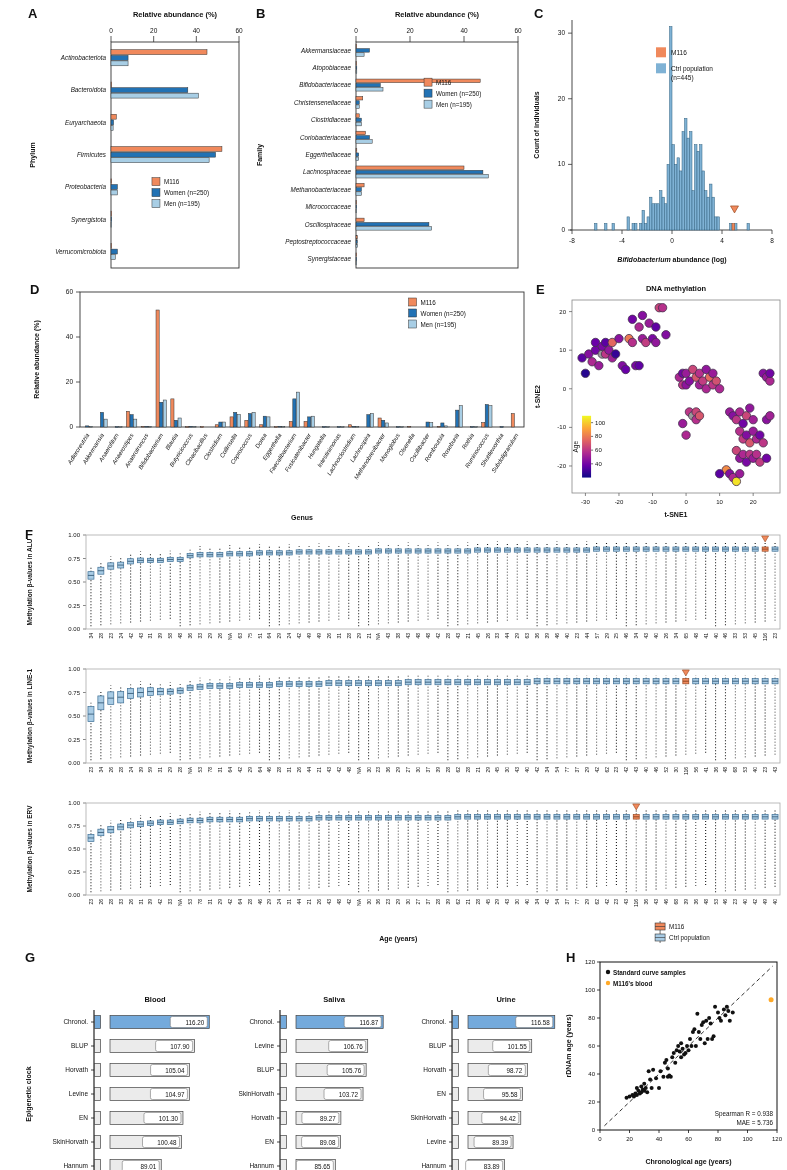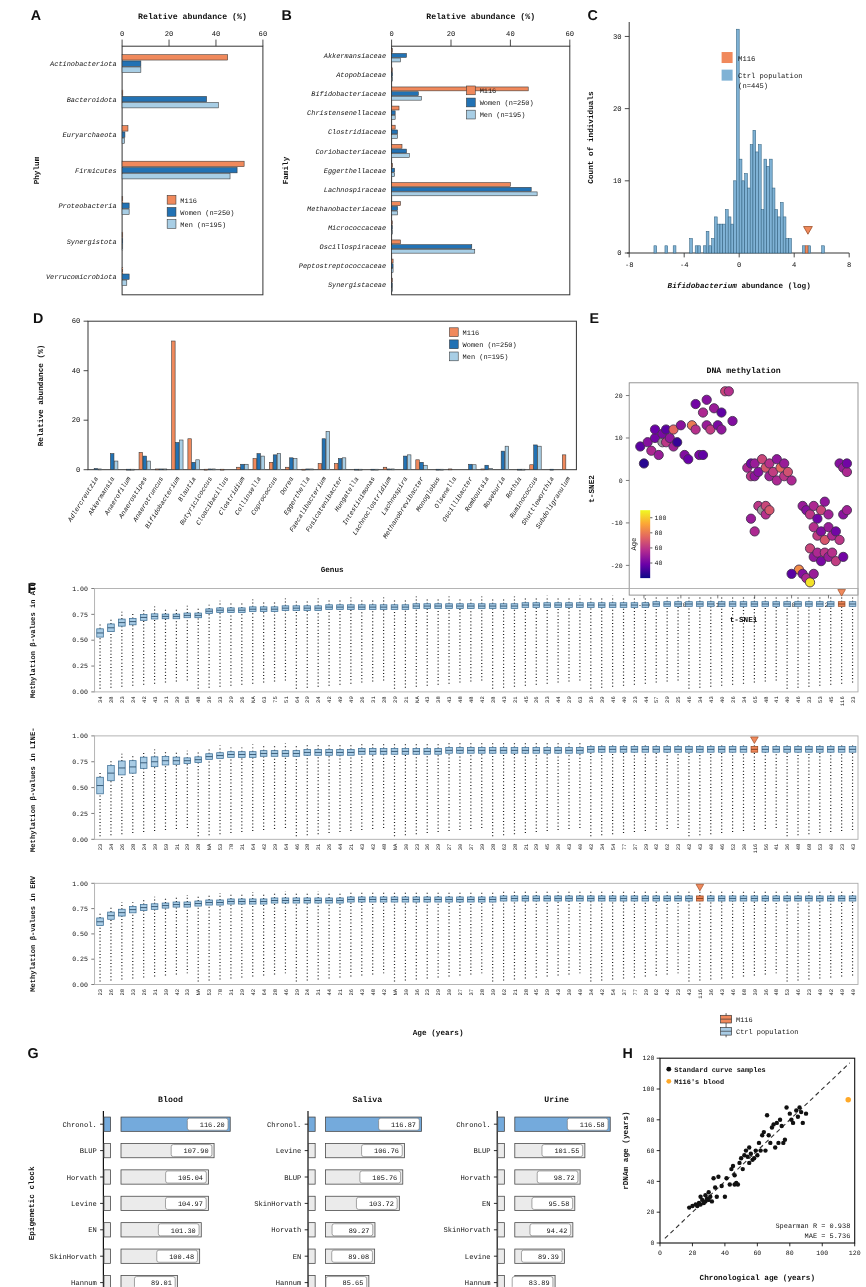--- a/index.html
+++ b/index.html
@@ -1,17 +1,17 @@
 <!DOCTYPE html>
 <html><head>
 <meta charset="utf-8">
 <style>
   html,body{margin:0;padding:0;background:#fff;}
   body{width:787px;height:1170px;position:relative;font-family:"Liberation Sans","DejaVu Sans",sans-serif;}
-  .panel{position:absolute;font-family:Liberation Mono, monospace;}
+  .panel{position:absolute;}
   .plabel{position:absolute;font-weight:bold;font-size:13px;color:#111;z-index:5;}
   svg{display:block;}
 </style>
 </head>
 <body>
 
 <span class="plabel" style="left:28px;top:6px;">A</span>
 <span class="plabel" style="left:256px;top:6px;">B</span>
 <span class="plabel" style="left:534px;top:6px;">C</span>
 <span class="plabel" style="left:30px;top:282px;">D</span>
@@ -332,21 +332,21 @@
       <text x="11" y="79.5" font-size="7" fill="#111" text-anchor="middle" font-weight="bold" transform="rotate(-90 11 79.5)">Relative abundance (%)</text>
       <text x="274" y="240" font-size="7" fill="#111" text-anchor="middle" font-weight="bold">Genus</text>
       <rect x="380.56" y="18" width="8" height="8" fill="#F0895C" stroke="#333" stroke-width="0.5"></rect>
       <text x="392.56" y="24.5" font-size="6.3" fill="#111" text-anchor="start">M116</text>
       <rect x="380.56" y="29" width="8" height="8" fill="#2272B4" stroke="#333" stroke-width="0.5"></rect>
       <text x="392.56" y="35.5" font-size="6.3" fill="#111" text-anchor="start">Women (n=250)</text>
       <rect x="380.56" y="40" width="8" height="8" fill="#A8CEE5" stroke="#333" stroke-width="0.5"></rect>
       <text x="392.56" y="46.5" font-size="6.3" fill="#111" text-anchor="start">Men (n=195)</text>
     </svg>
   </div>
-<div class="panel" id="mountE" style="left:530px;top:280px;margin-top:48px;">
+<div class="panel" id="mountE" style="left:530px;top:280px;">
     <svg width="256" height="243">
       <text x="146" y="11" font-size="7.5" fill="#111" text-anchor="middle" font-weight="bold">DNA methylation</text>
       <rect x="42" y="20" width="208" height="193" fill="none" stroke="#888" stroke-width="0.8"></rect>
       <text x="55.41935483870968" y="224" font-size="6" fill="#111" text-anchor="middle">-30</text>
       <line x1="55.41935483870968" y1="213" x2="55.41935483870968" y2="216" stroke="#555" stroke-width="0.7"></line>
       <text x="88.96774193548387" y="224" font-size="6" fill="#111" text-anchor="middle">-20</text>
       <line x1="88.96774193548387" y1="213" x2="88.96774193548387" y2="216" stroke="#555" stroke-width="0.7"></line>
       <text x="122.51612903225806" y="224" font-size="6" fill="#111" text-anchor="middle">-10</text>
       <line x1="122.51612903225806" y1="213" x2="122.51612903225806" y2="216" stroke="#555" stroke-width="0.7"></line>
       <text x="156.06451612903226" y="224" font-size="6" fill="#111" text-anchor="middle">0</text>

